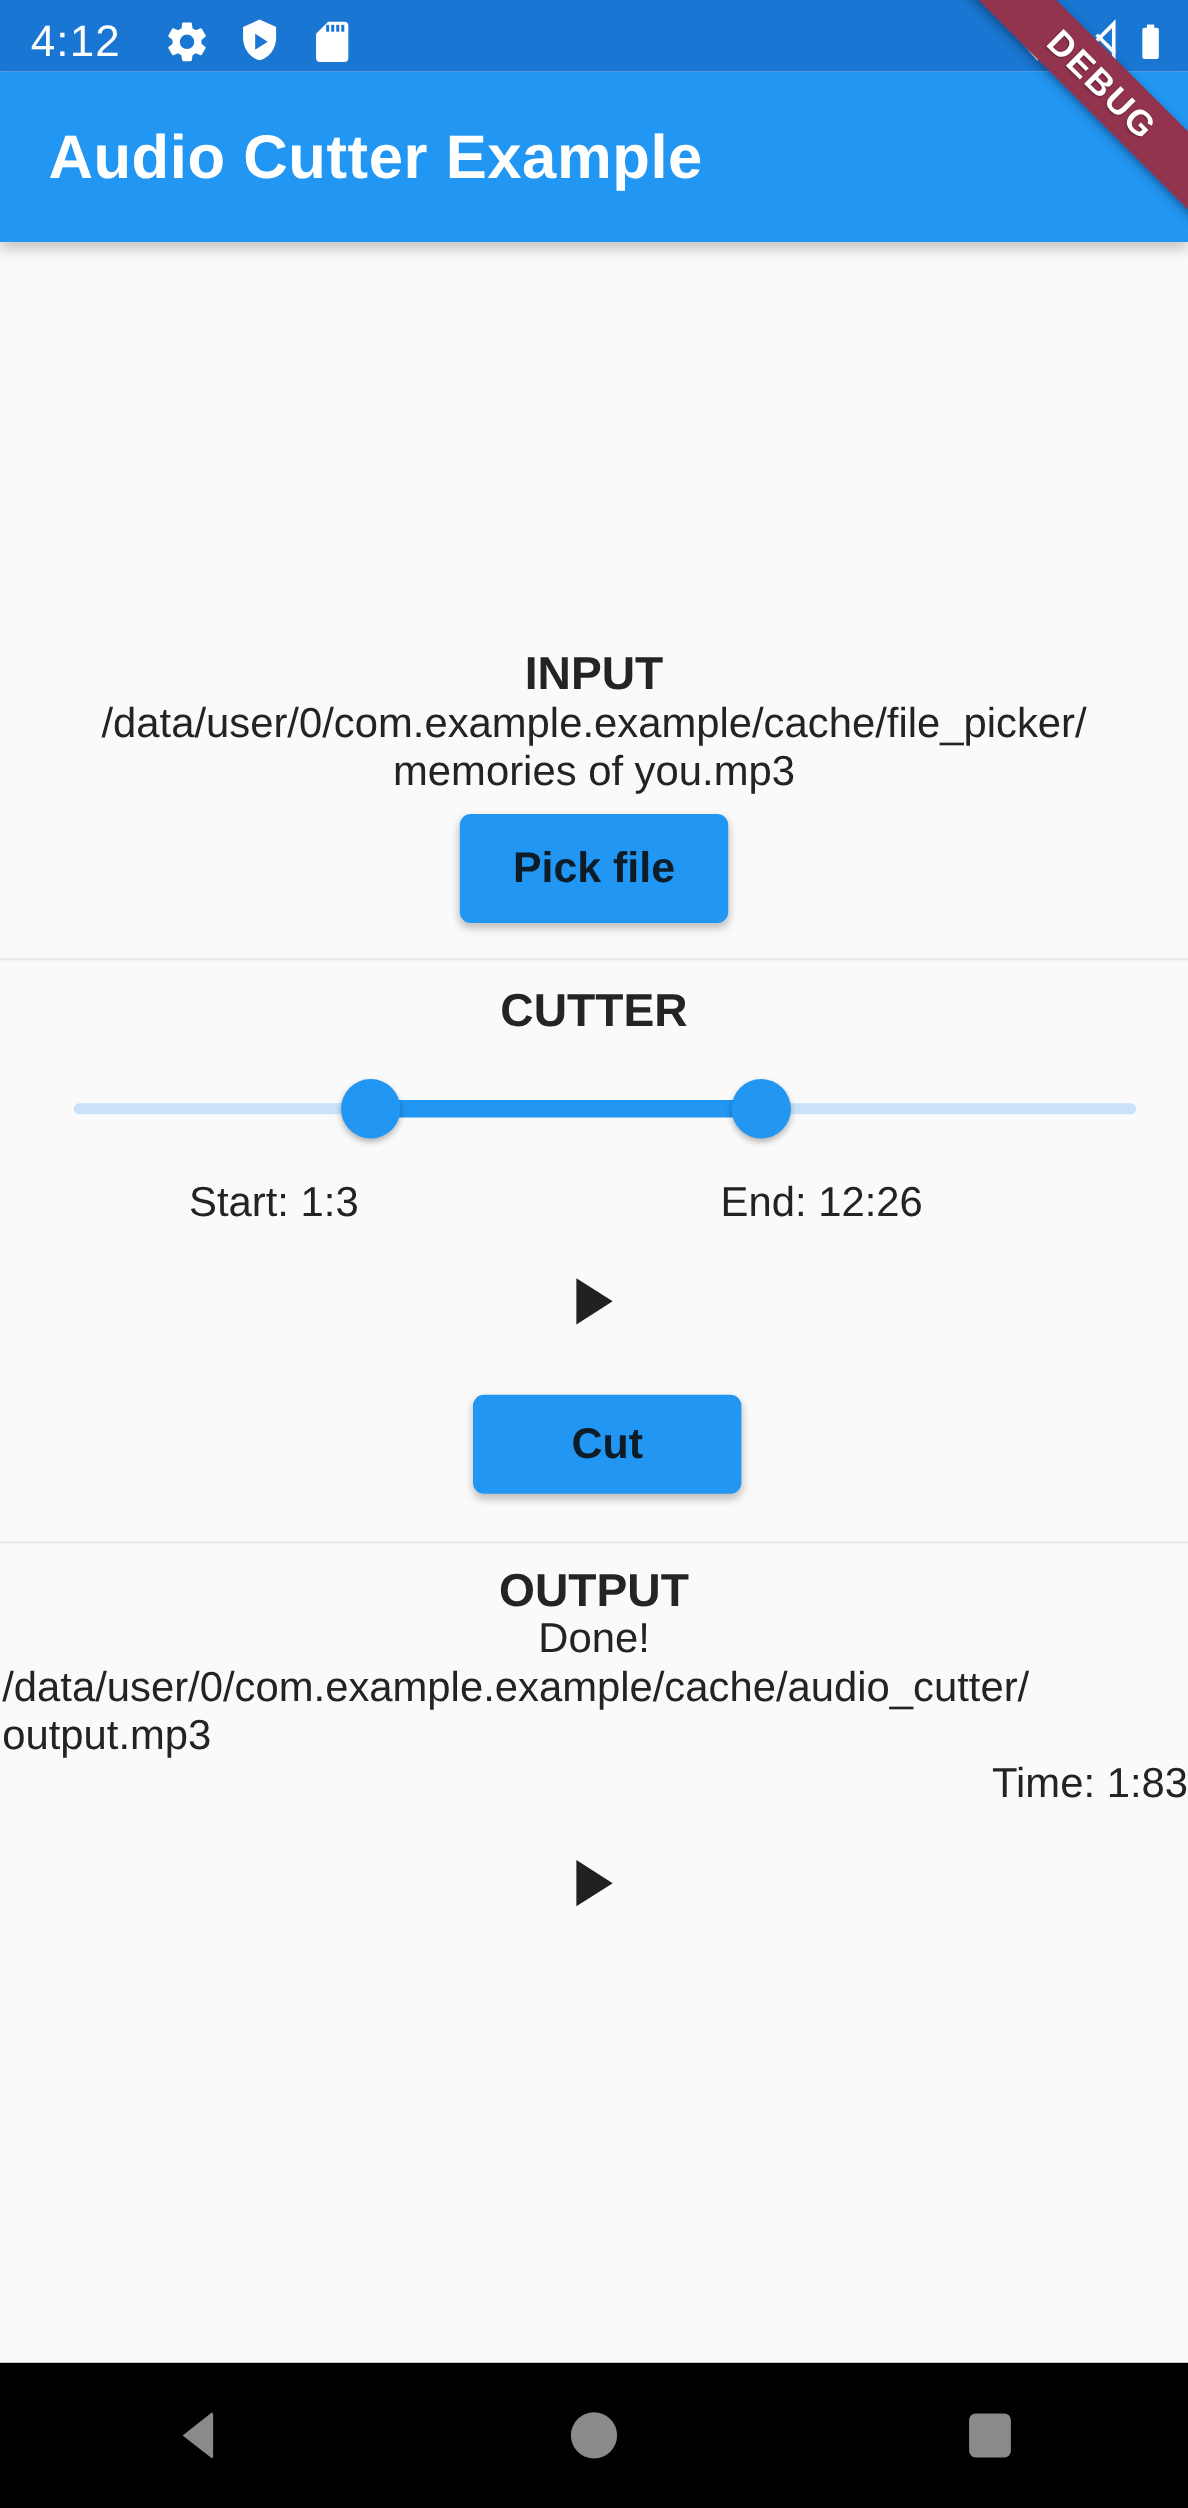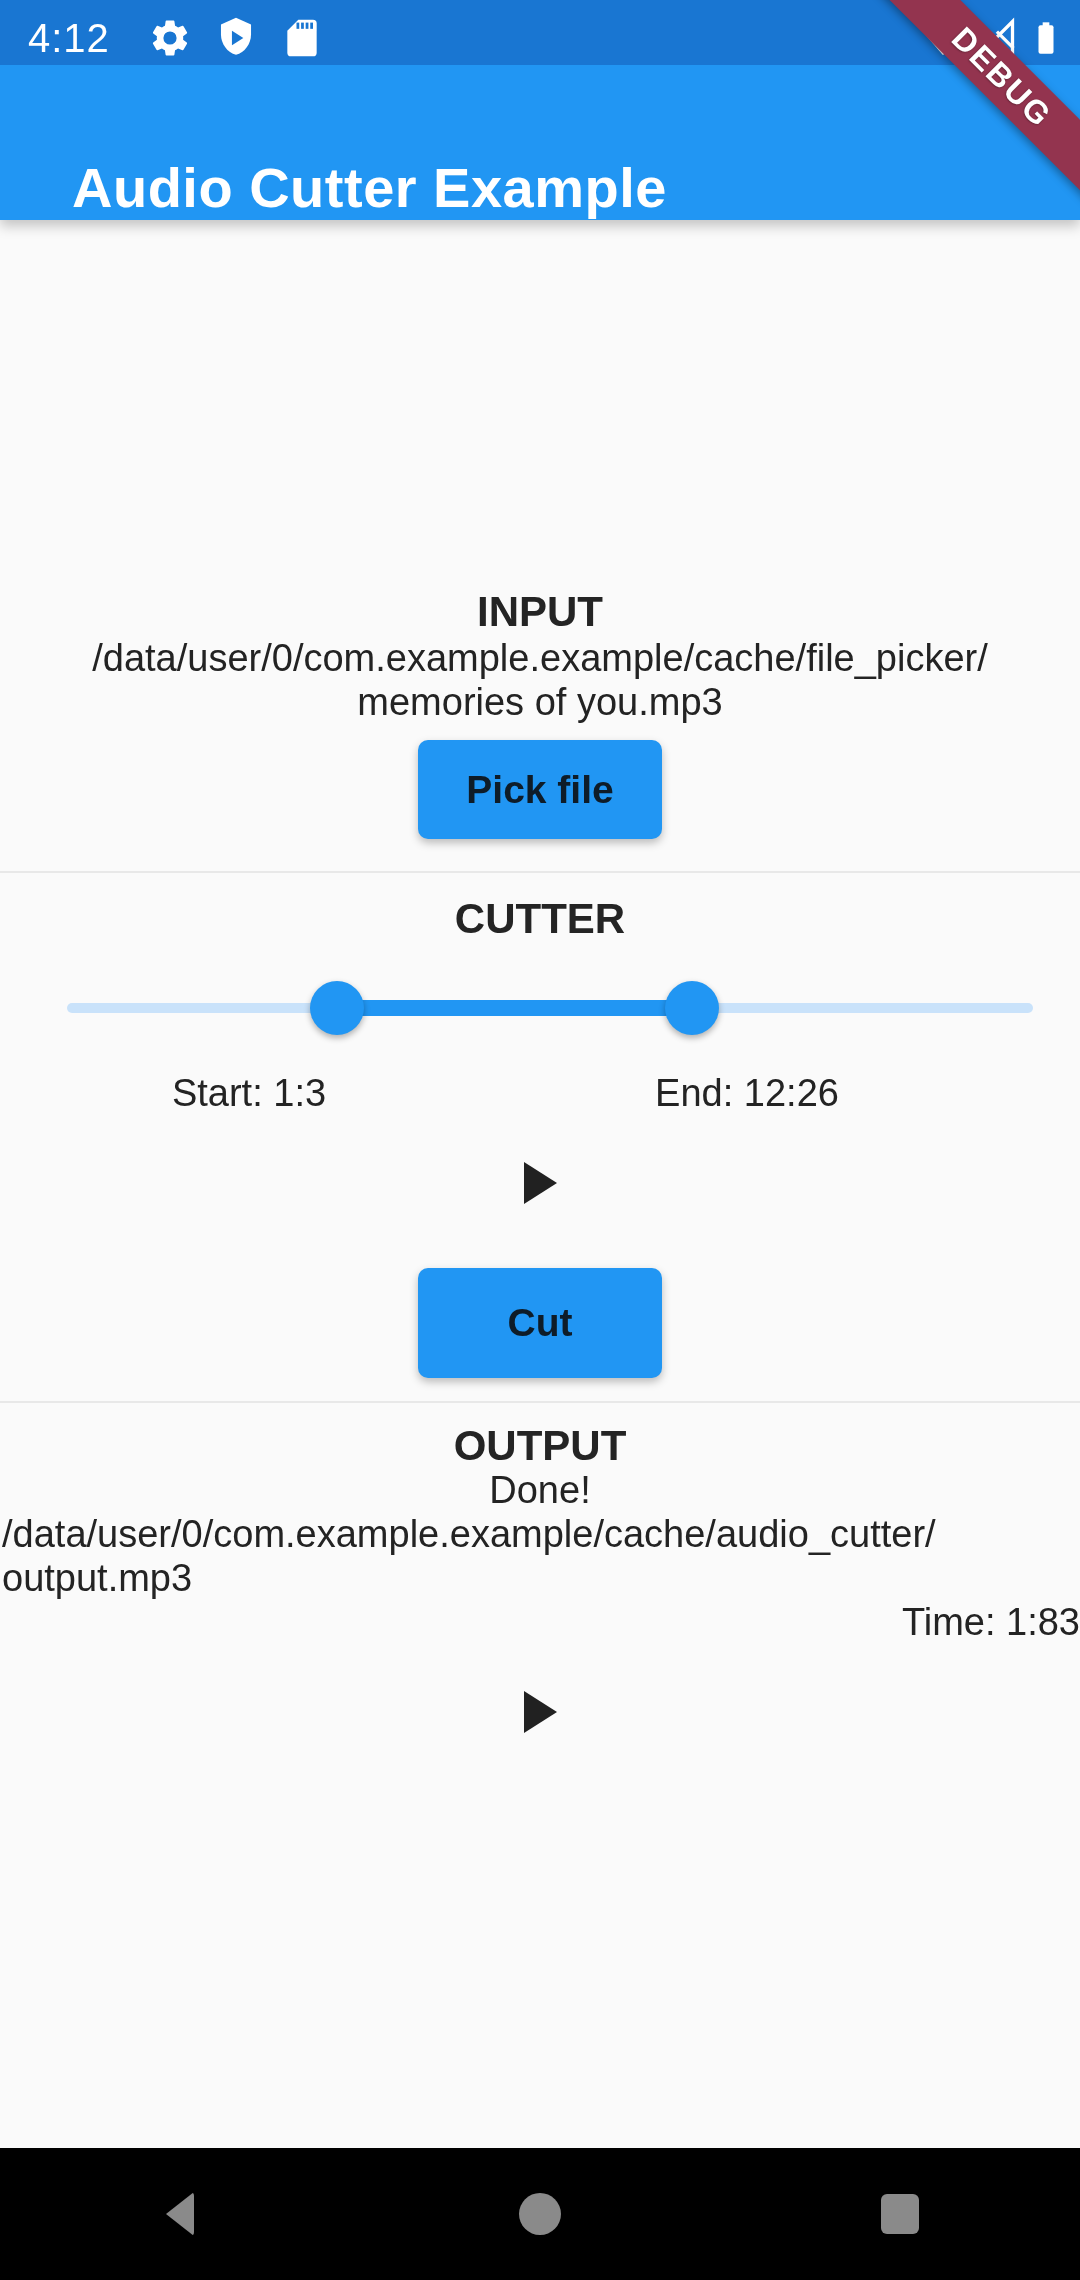--- a/index.html
+++ b/index.html
@@ -29,21 +29,21 @@
     display:flex;align-items:center;padding:11px 14px 0 28px;z-index:5;
   }
   .status-time{font-size:40px;color:#fff;letter-spacing:1px;}
   .status-left-icons{display:flex;align-items:center;gap:22px;margin-left:38px;}
   .status-right-icons{display:flex;align-items:center;gap:8px;margin-left:auto;}
   .sicon{display:block;}
   
   .app-bar{
     position:absolute;top:65px;left:0;width:1080px;height:155px;
     background:var(--app-bar-bg);
-    display:flex;align-items:flex-end;padding-left:72px;
+    display:flex;align-items:center;padding-left:44px;
     box-shadow:0 6px 12px rgba(0,0,0,0.22);z-index:4;
   }
   .app-title{color:#fff;font-size:56px;font-weight:600;letter-spacing:0.5px;}
   
   .debug-banner{
     position:absolute;left:1002px;top:77px;width:430px;height:50px;
     transform:translate(-50%,-50%) rotate(45deg);
     background:var(--banner-bg);
     display:flex;align-items:center;justify-content:center;
     box-shadow:0 3px 9px rgba(0,0,0,0.35);z-index:10;
@@ -167,21 +167,21 @@
 
   <div class="slider-labels">
     <div>Start: 1:3</div>
     <div>End: 12:26</div>
   </div>
 
   <button class="play-btn" style="top:1154px;">
     <span class="play-tri"></span>
   </button>
 
-  <button class="btn" style="top:1268px;height:110px;">Cut</button>
+  <button class="btn" style="top:1268px;height:90px;margin-left:12px;">Cut</button>
 
   <div class="divider" style="top:1401px;"></div>
 
   <div class="abs section-title" style="top:1422px;">OUTPUT</div>
   <div class="abs body-line centered" style="top:1468px;">Done!</div>
   <div class="abs" style="top:1512px;padding-left:2px;">
     <div class="body-line">/data/user/0/com.example.example/cache/audio_cutter/</div>
     <div class="body-line">output.mp3</div>
   </div>
   <div class="abs body-line centered" style="top:1600px;text-align:right;">Time: 1:83</div>

